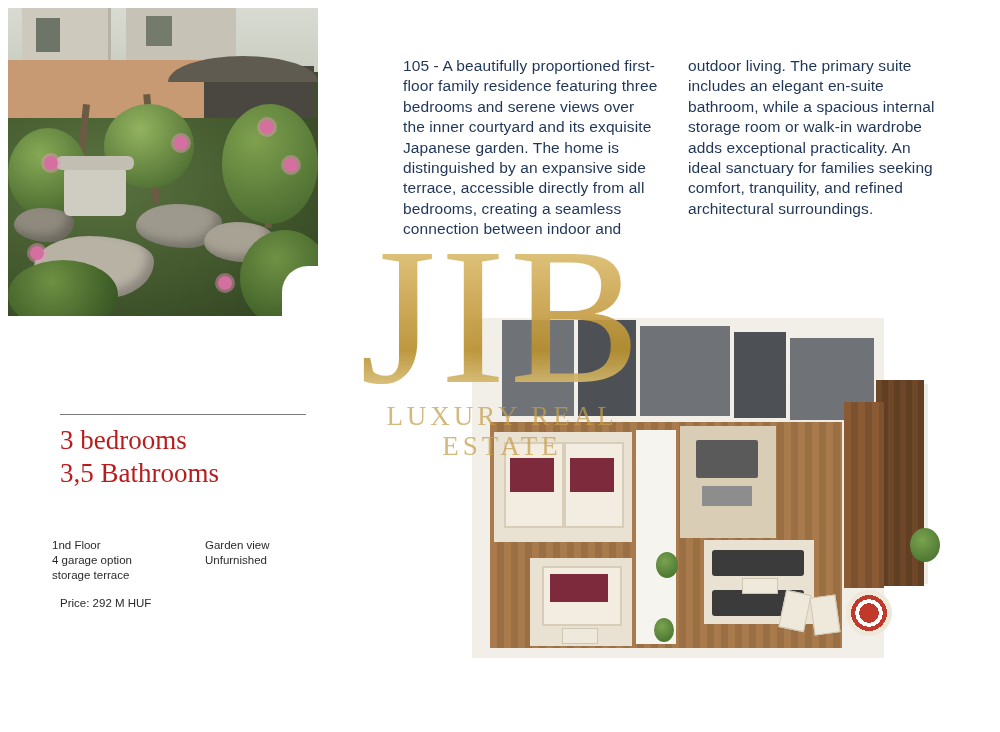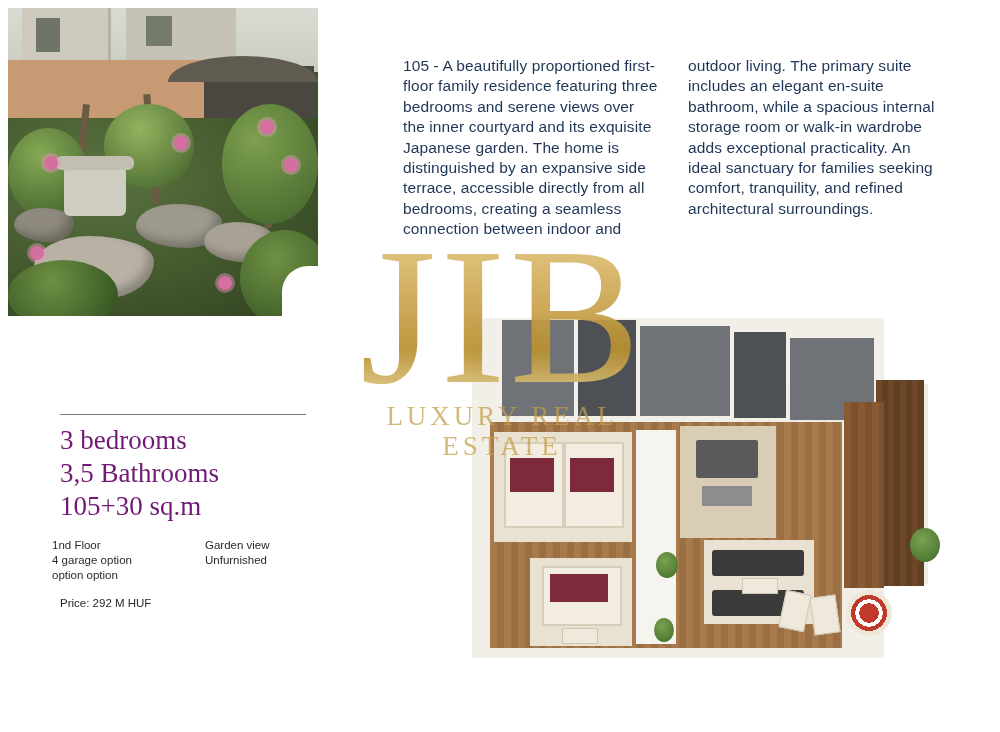--- a/index.html
+++ b/index.html
@@ -123,21 +123,21 @@
   .desc.col2 { left: 688px; width: 258px; }
 
   
   .spec-rule {
     position: absolute; left: 60px; top: 414px; width: 246px; height: 1px;
     background: #7a7a7a;
   }
   .spec-main {
     position: absolute; left: 60px; top: 424px; width: 330px;
     font-family: "Liberation Serif", serif;
-    color: #701a75;
+    color: #b91c1c;
     font-size: 27px;
     line-height: 33px;
   }
   .spec-meta {
     position: absolute; left: 52px; top: 538px; width: 320px;
     font-size: 11.5px;
     color: #2a2a2a;
     line-height: 15px;
   }
   .spec-meta .cols { display: flex; }
@@ -243,29 +243,28 @@
 </div>
 <div class="photo-notch"></div>
 
 <div class="desc col1">105 - A beautifully proportioned first-floor family residence featuring three bedrooms and serene views over the inner courtyard and its exquisite Japanese garden. The home is distinguished by an expansive side terrace, accessible directly from all bedrooms, creating a seamless connection between indoor and</div>
 <div class="desc col2">outdoor living. The primary suite includes an elegant en-suite bathroom, while a spacious internal storage room or walk-in wardrobe adds exceptional practicality. An ideal sanctuary for families seeking comfort, tranquility, and refined architectural surroundings.</div>
 
 <div class="spec-rule"></div>
 <div class="spec-main">
   <div>3 bedrooms</div>
   <div>3,5 Bathrooms</div>
-  <div>105+30 sq.m</div>
 </div>
 
 <div class="spec-meta">
   <div class="cols">
     <div class="cleft">
       <div>1nd Floor</div>
       <div>4 garage option</div>
-      <div>option option</div>
+      <div>storage terrace</div>
     </div>
     <div class="cright">
       <div>Garden view</div>
       <div>Unfurnished</div>
     </div>
   </div>
 </div>
 
 <div class="spec-price">Price: 292 M HUF</div>
 

